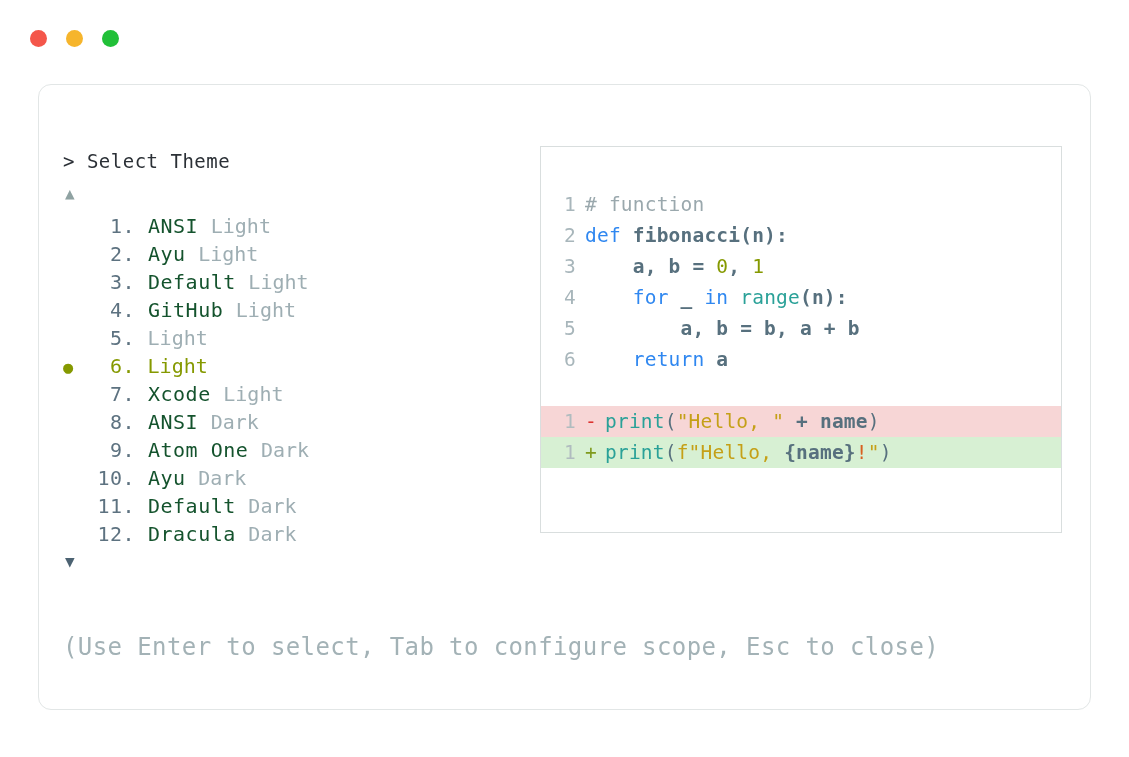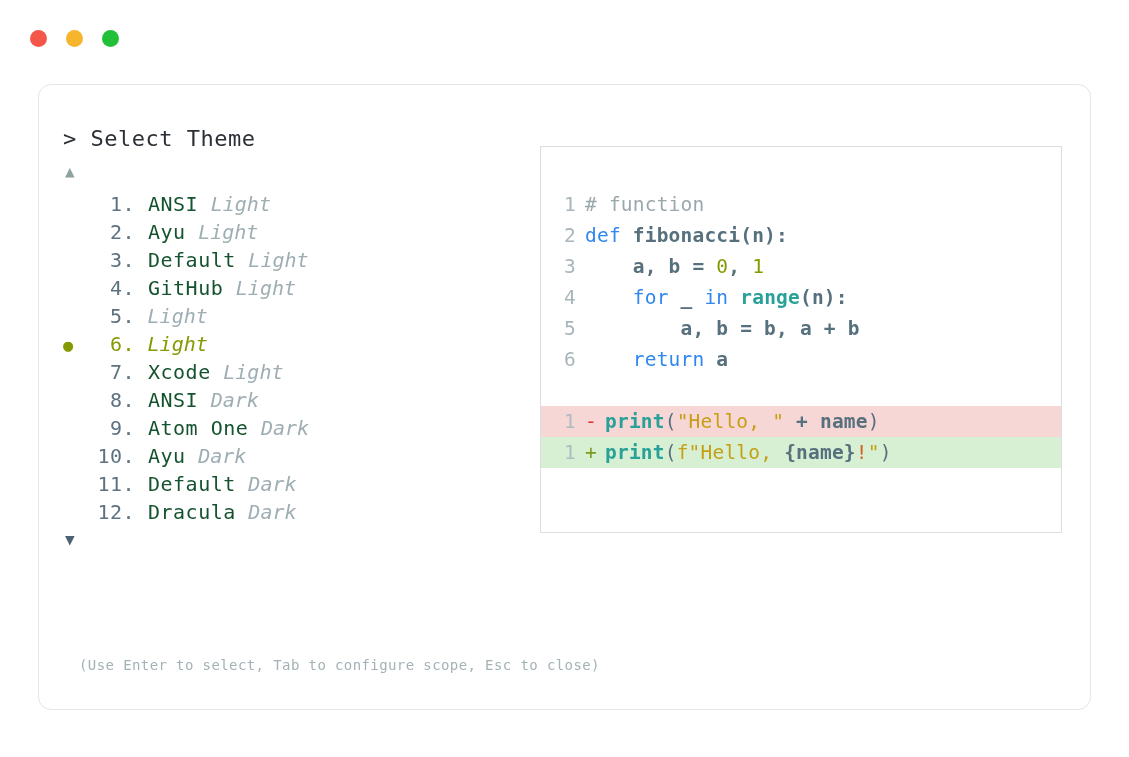--- a/index.html
+++ b/index.html
@@ -54,25 +54,26 @@
 
   
   .left-pane {
     position: absolute;
     left: 24px;
     top: 40px;
     width: 470px;
   }
 
   .prompt-line {
-    font-size: 22px;
+    font-size: 19px;
     color: #2b3036;
     letter-spacing: 0.5px;
     white-space: pre;
     line-height: 28px;
+    margin-top: 22px;
   }
 
   .scroll-arrow {
     font-size: 16px;
     line-height: 20px;
     height: 22px;
     width: 22px;
     padding-left: 2px;
     user-select: none;
   }
@@ -106,21 +107,20 @@
     color: #5d7280;
     letter-spacing: 0.5px;
   }
   .name-cell {
     padding-left: 13px;
     color: #14532d;
     letter-spacing: 0.5px;
   }
   .variant {
     color: #9eaeb3;
-    font-style: italic;
   }
   .theme-row.selected .num-cell,
   .theme-row.selected .name-cell,
   .theme-row.selected .variant { color: #859900; }
 
   
   .right-pane {
     position: absolute;
     left: 501px;
     top: 40px;
@@ -164,37 +164,36 @@
   .diff-row.minus { background: #f7d6d6; }
   .diff-row.plus  { background: #d7f0d3; }
   .diff-row .ln { color: #b0bcbf; }
   .sign { width: 20px; flex: 0 0 20px; text-align: left; }
   .sign-minus { color: #dc322f; }
   .sign-plus  { color: #7f9a1d; }
 
   
   .t-comment { color: #9aa8ad; }
   .t-kw      { color: #2f87f0; }
-  .t-fn      { color: #2aa198; font-weight: bold; }
+  .t-fn      { color: #2aa198; }
   .t-num     { color: #859900; }
   .t-str     { color: #c5a017; }
   .t-plain   { color: #57707e; font-weight: bold; }
   .t-punct   { color: #57707e; }
   .t-bang    { color: #d9601f; }
 
   
   .footer-hint {
     position: absolute;
-    left: 40px;
+    left: 24px;
     top: 548px;
-    font-size: 14px;
+    font-size: 24px;
     color: #a3b2b6;
     letter-spacing: 0.4px;
     white-space: pre;
-    margin-top: 24px;
   }
 </style>
 </head>
 <body>
 
 <div class="titlebar">
   <span class="dot dot-red"></span>
   <span class="dot dot-yellow"></span>
   <span class="dot dot-green"></span>
 </div>

